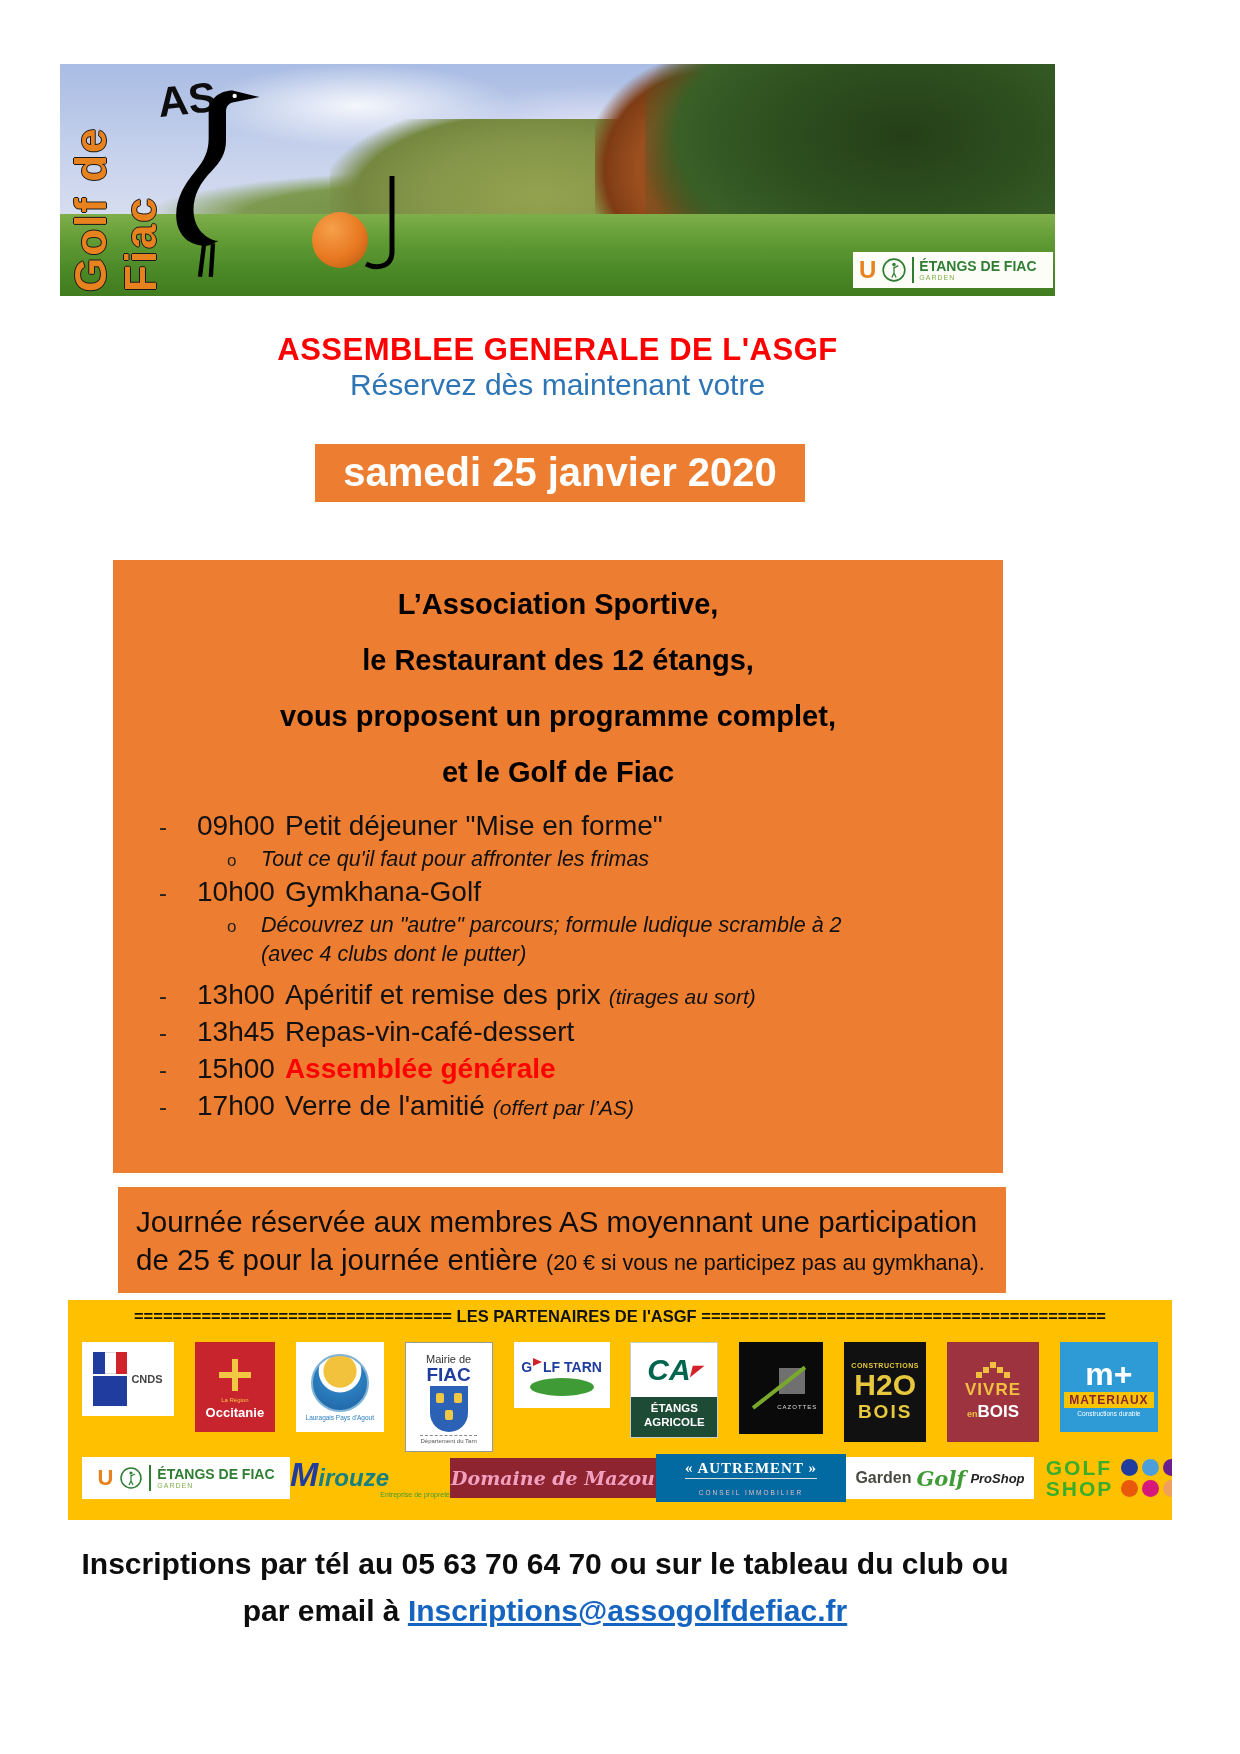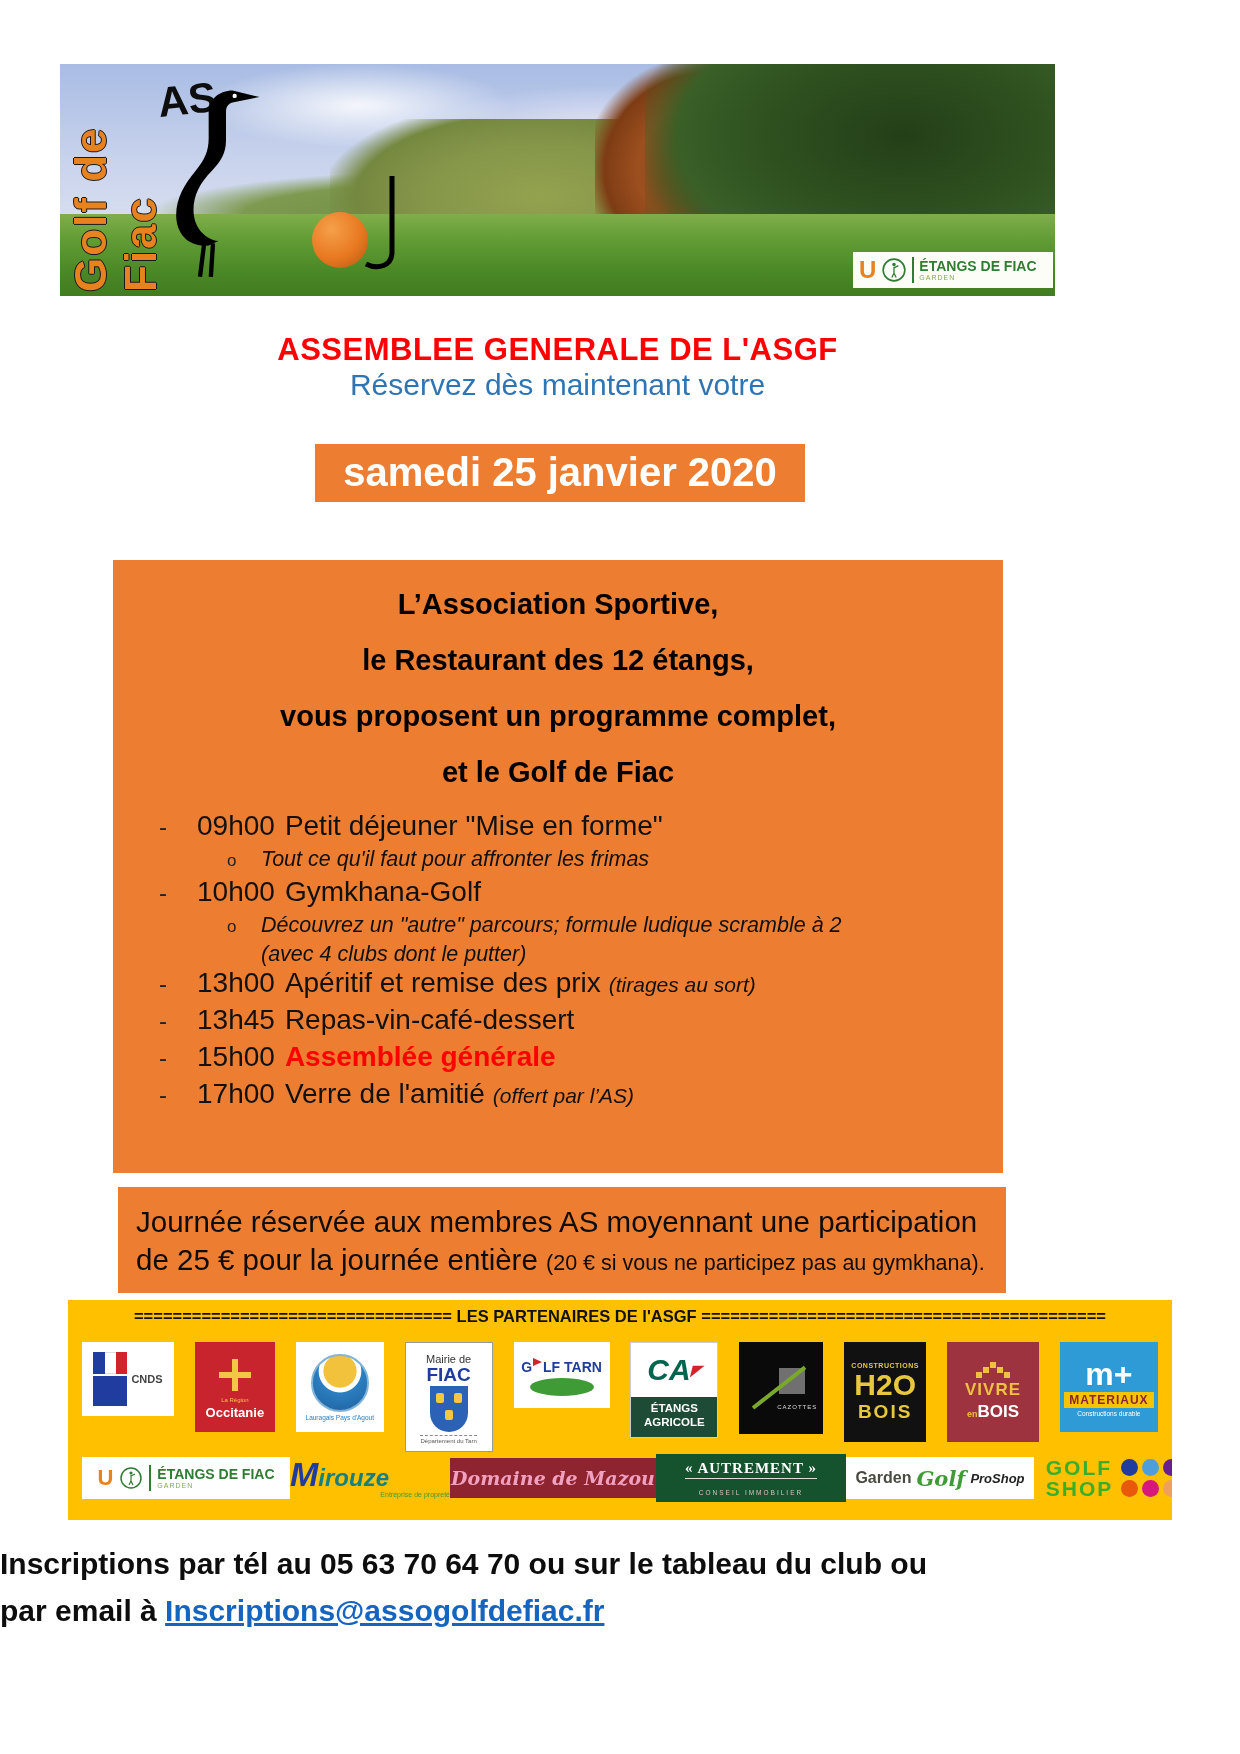--- a/index.html
+++ b/index.html
@@ -59,21 +59,21 @@
   .plist { margin-top:10px; padding-left:46px; }
   .prow { display:flex; align-items:baseline; margin-bottom:5px; }
   .prow .dash { width:38px; font-size:24px; color:#222; }
   .prow .ptxt { font-size:28px; color:#111; }
   .prow .ptime { margin-right:10px; }
   .prow .pred { color:#ff0000; font-weight:bold; }
   .prow .pnote { font-size:21px; font-style:italic; margin-left:8px; }
   .subrow { display:flex; align-items:baseline; margin:1px 0 4px 0; padding-left:68px; }
   .subrow .o { width:34px; font-size:17px; color:#222; }
   .subrow .stxt { font-size:21.5px; font-style:italic; color:#111; }
-  .subcont { padding-left:102px; font-size:21.5px; font-style:italic; color:#111; margin-bottom:0; }
+  .subcont { padding-left:102px; font-size:21.5px; font-style:italic; color:#111; margin-bottom:12px; }
 
   
   .block2 { position:absolute; left:118px; top:1187px; width:888px; height:106px; background:#ed7d31;
     color:#0d0d0d; padding:16px 18px 0 18px; }
   .block2 .l { font-size:29.5px; line-height:38px; }
   .block2 .note { font-size:21.5px; }
 
   
   .band { position:absolute; left:68px; top:1300px; width:1104px; height:220px; background:#ffc000; overflow:hidden; }
   .band-head { margin-top:7px; text-align:center; font-weight:bold; font-size:16.5px; color:#111; white-space:nowrap; overflow:hidden; }
@@ -128,35 +128,35 @@
   .mp-sub { color:#fff; font-size:6.5px; }
 
   
   .lg-etangs2 { width:208px; height:42px; background:#fff; flex-direction:row; gap:6px; padding:2px 8px; }
   .lg-mirouze { width:160px; height:64px; background:transparent; align-items:flex-start; }
   .mir-name { color:#15807f; font-weight:bold; font-style:italic; font-size:24px; line-height:1; }
   .mir-name .M { font-size:34px; color:#1f3c9e; }
   .mir-sub { align-self:flex-end; font-size:7px; color:#3f9b35; line-height:1.1; text-align:right; }
   .lg-mazou { width:206px; height:40px; background:#8e2430; }
   .maz-txt { color:#f2a0c0; font-style:italic; font-weight:bold; font-size:19px; font-family:"DejaVu Serif", serif; }
-  .lg-autrement { width:190px; height:48px; background:#14532d; gap:10px; }
+  .lg-autrement { width:190px; height:48px; background:#0369a1; gap:10px; }
   .aut-t { color:#fff; font-size:15px; font-weight:bold; font-family:"Liberation Serif", serif; letter-spacing:1px; border-bottom:1px solid #ddd; padding-bottom:1px; }
   .aut-s { color:#e0bfc2; font-size:6.5px; letter-spacing:2px; }
   .lg-garden { width:188px; height:42px; background:#fff; flex-direction:row; gap:5px; }
   .gg-1 { font-size:16px; font-weight:bold; color:#4a4a42; }
   .gg-2 { font-size:21px; font-weight:bold; font-style:italic; color:#3f9b35; font-family:"DejaVu Serif", serif; }
   .gg-3 { font-size:13px; font-weight:bold; font-style:italic; color:#222; }
   .lg-golfshop { width:158px; height:52px; background:transparent; flex-direction:row; gap:8px; }
   .gs-words { display:flex; flex-direction:column; line-height:1; }
   .gs-words span { color:#3aae2a; font-weight:bold; font-size:21px; letter-spacing:2px; }
   .gs-dots { display:grid; grid-template-columns:repeat(3, 17px); grid-auto-rows:17px; gap:4px; }
   .gs-dots i { border-radius:50%; display:block; }
 
   
-  .footer { position:absolute; left:0; top:1540px; width:1090px; text-align:left; color:#0d0d0d;
+  .footer { position:absolute; left:0; top:1540px; width:1090px; text-align:center; color:#0d0d0d;
     font-weight:bold; font-size:30px; line-height:47px; }
   .footer a { color:#1464c0; text-decoration:underline; font-weight:bold; }
 </style>
 </head>
 <body>
 
 <div class="page">
 
   <div class="photo">
     <div class="sky"></div>

